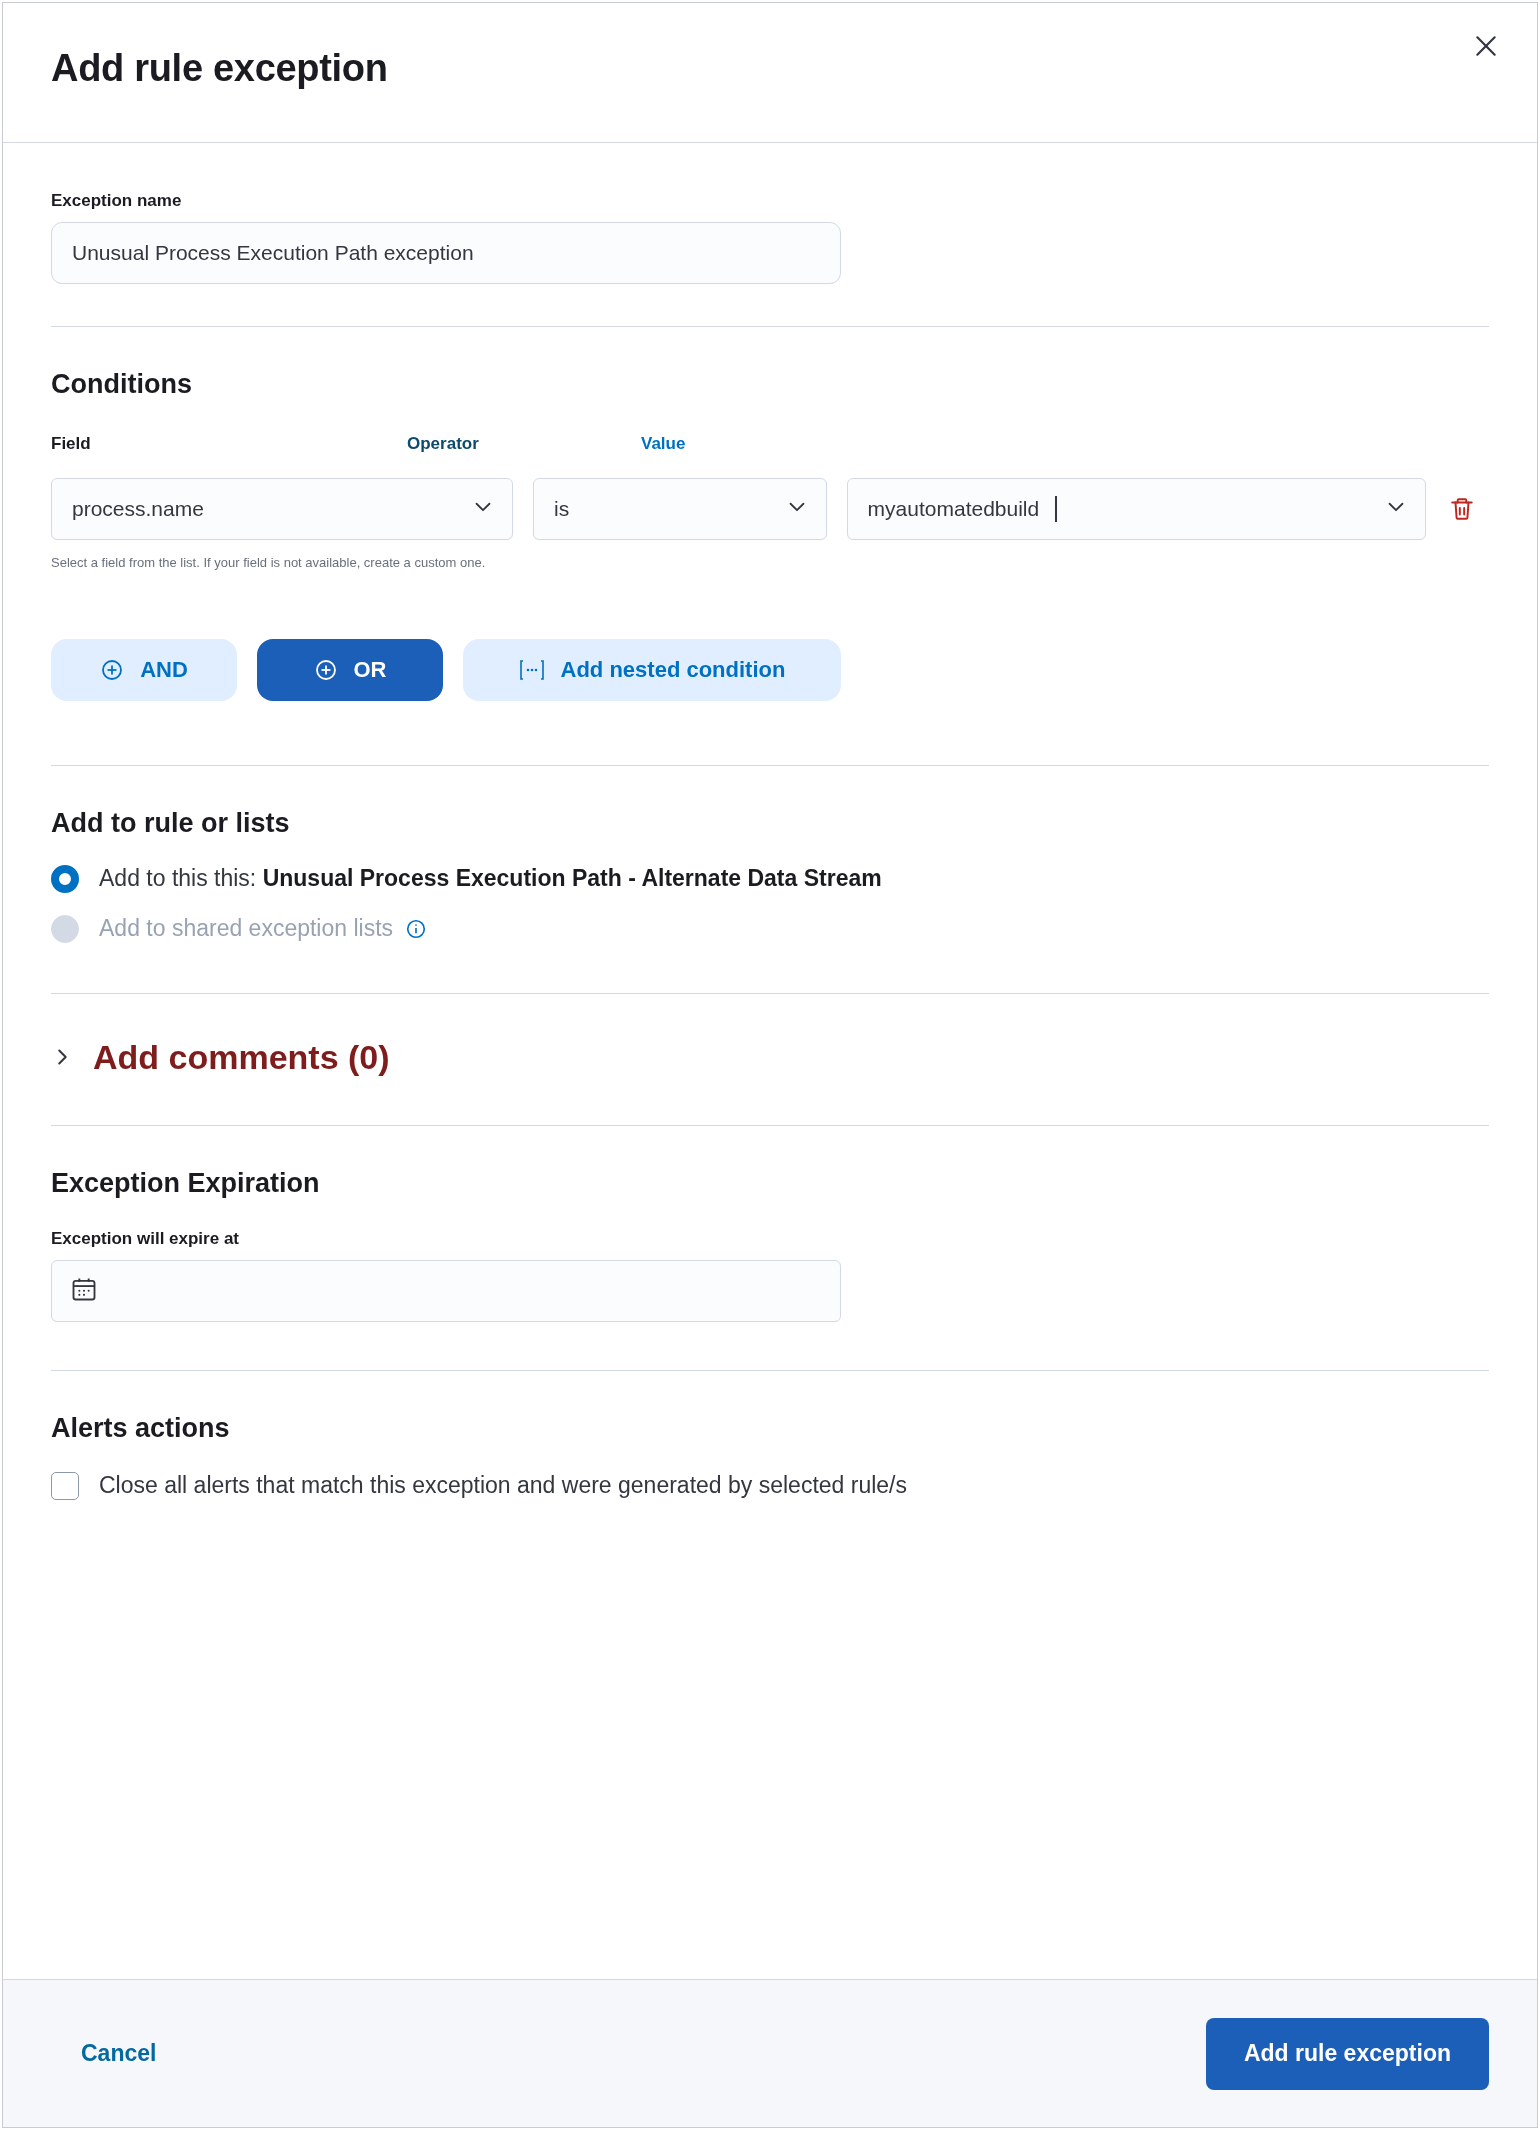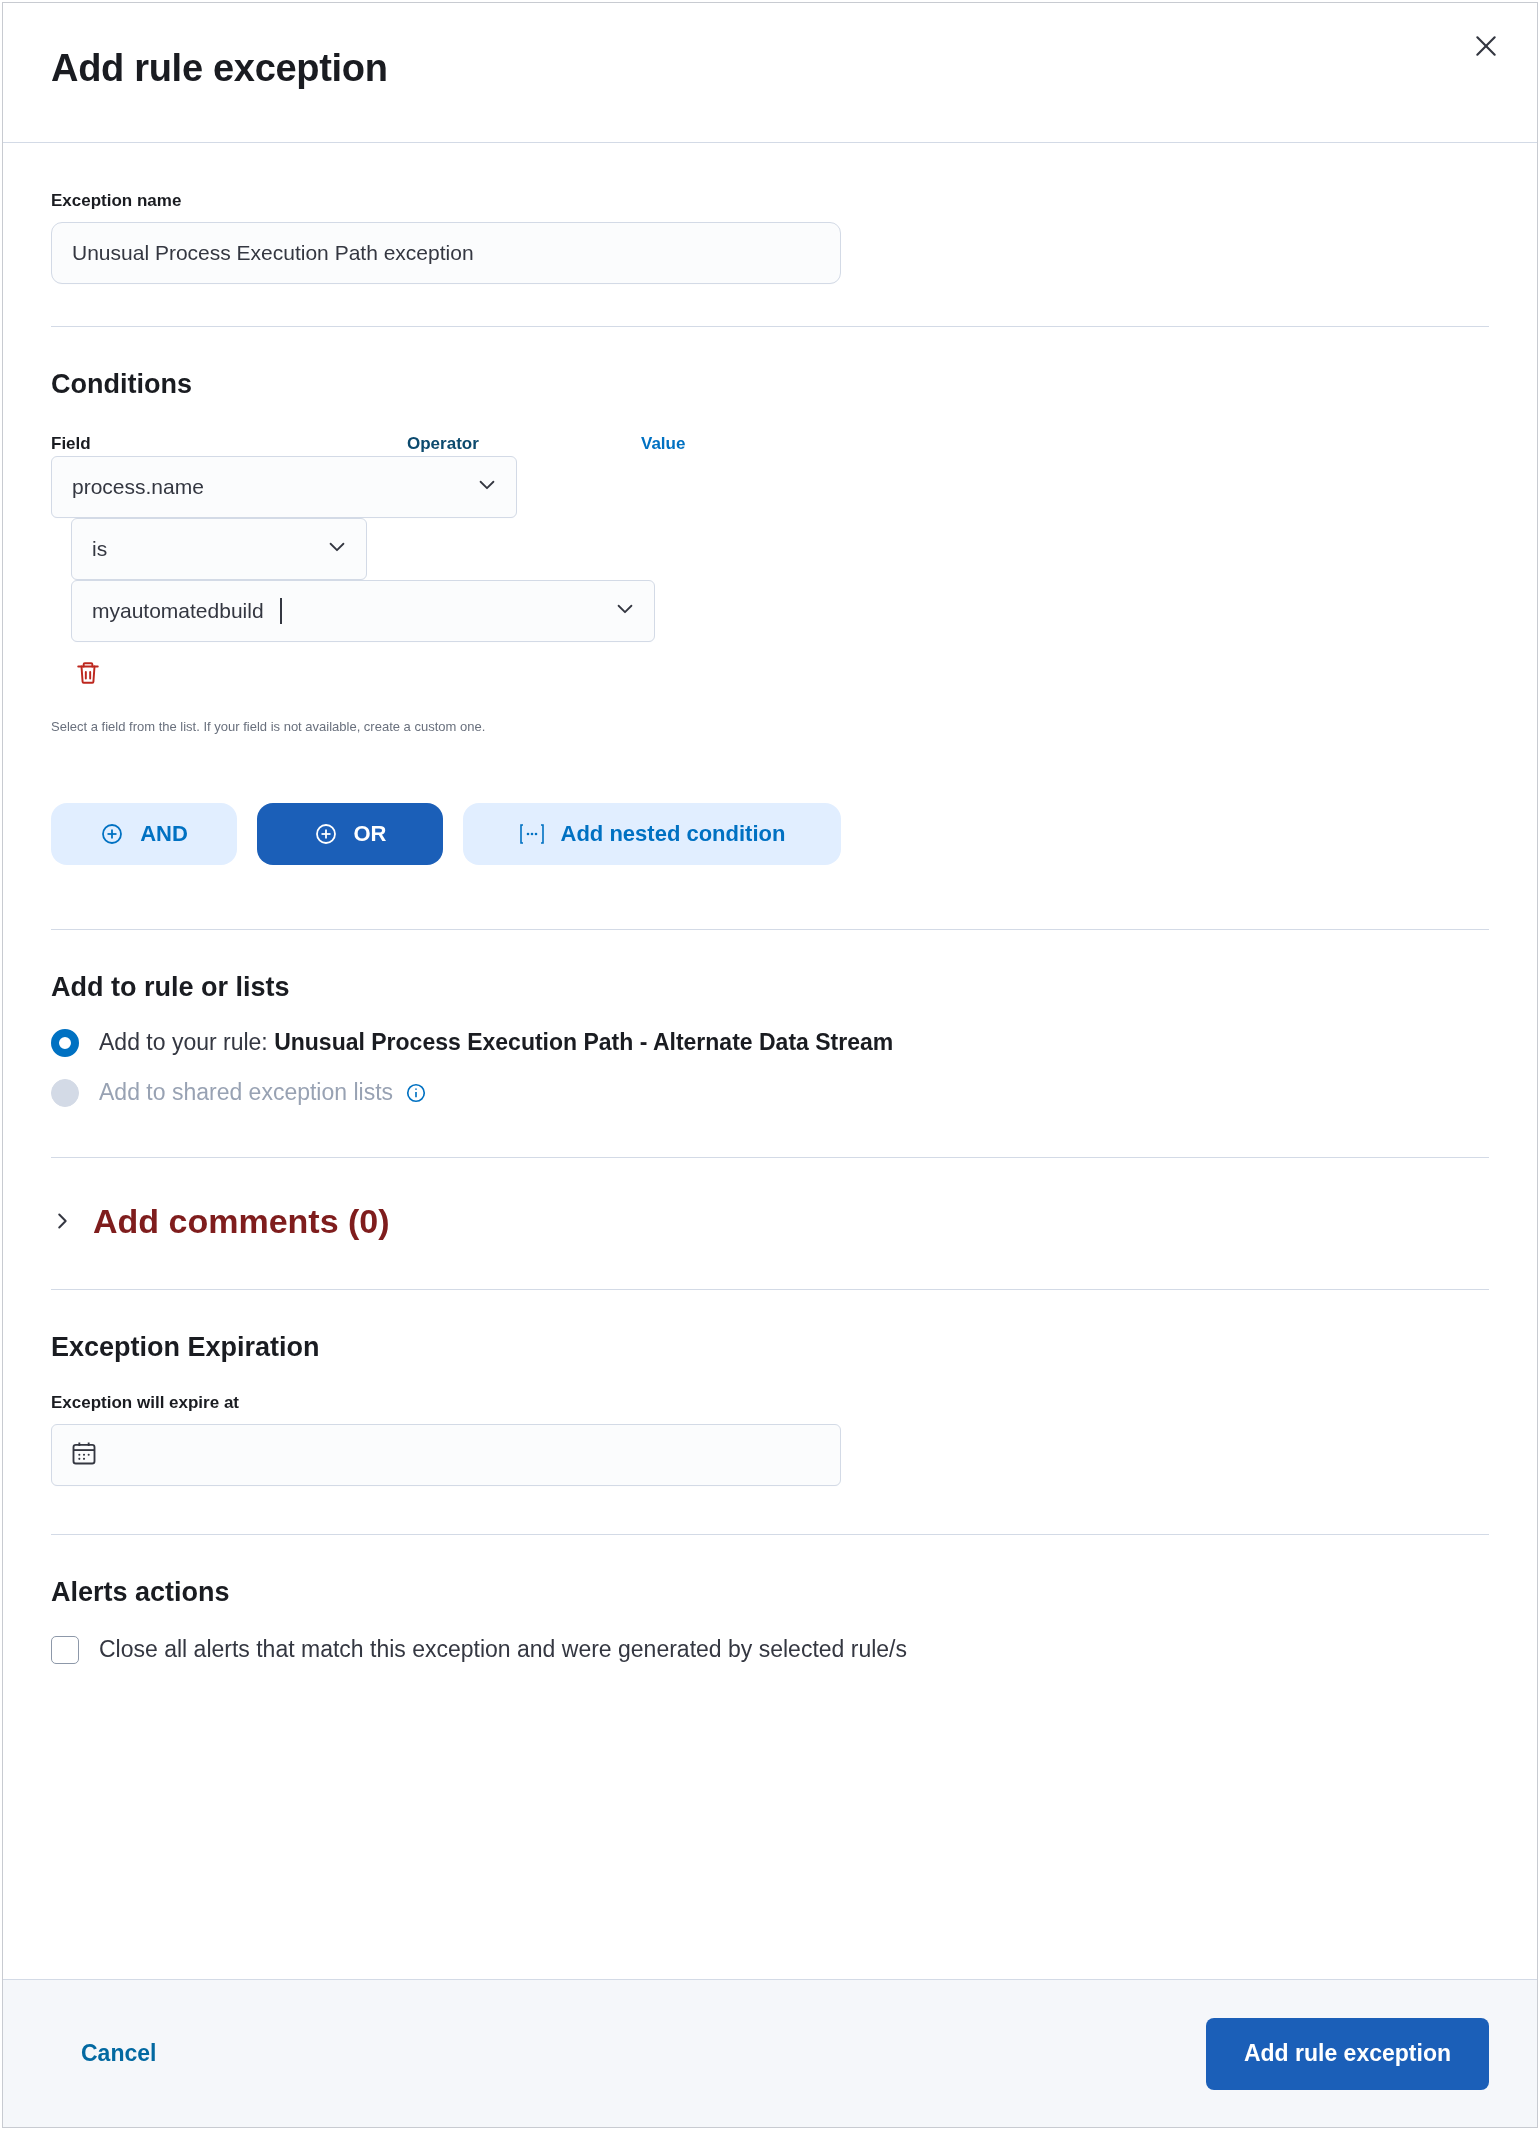--- a/index.html
+++ b/index.html
@@ -117,22 +117,21 @@
     font-size: 17px;
     font-weight: bold;
   }
   .cond-headers .h-field { width: 356px; color: #1a1c21; }
   .cond-headers .h-operator { width: 234px; color: #0c4a6e; }
   .cond-headers .h-value { color: #0071c2; }
 
   .cond-row {
     display: flex;
     align-items: flex-start;
-    margin-top: 2px;
-    flex-direction: column;
+    margin-top: 24px;
   }
   .select-box {
     position: relative;
     height: 62px;
     box-sizing: border-box;
     background: #fbfcfd;
     border: 1px solid #d3dae6;
     border-radius: 6px;
     box-shadow: 0 1px 1px -1px rgba(152,162,179,0.2);
     display: flex;
@@ -445,21 +444,21 @@
     </div>
 
     <div class="divider" style="margin-top:64px"></div>
 
     
     <div class="section-title">Add to rule or lists</div>
 
     <div class="radio-row first">
       <span class="radio checked"></span>
       <span>
-        <span>Add to your rule: </span><span class="radio-label-strong">Unusual Process Execution Path - Alternate Data Stream</span>
+        <span>Add to this this: </span><span class="radio-label-strong">Unusual Process Execution Path - Alternate Data Stream</span>
       </span>
     </div>
 
     <div class="radio-row disabled-text">
       <span class="radio disabled"></span>
       <span>Add to shared exception lists</span>
       <span class="info-icon">
         <svg width="22" height="22" viewBox="0 0 24 24" fill="none" stroke="#0071c2" stroke-width="1.8">
             <circle cx="12" cy="12" r="9"></circle>
             <line x1="12" y1="11" x2="12" y2="16.5"></line>

